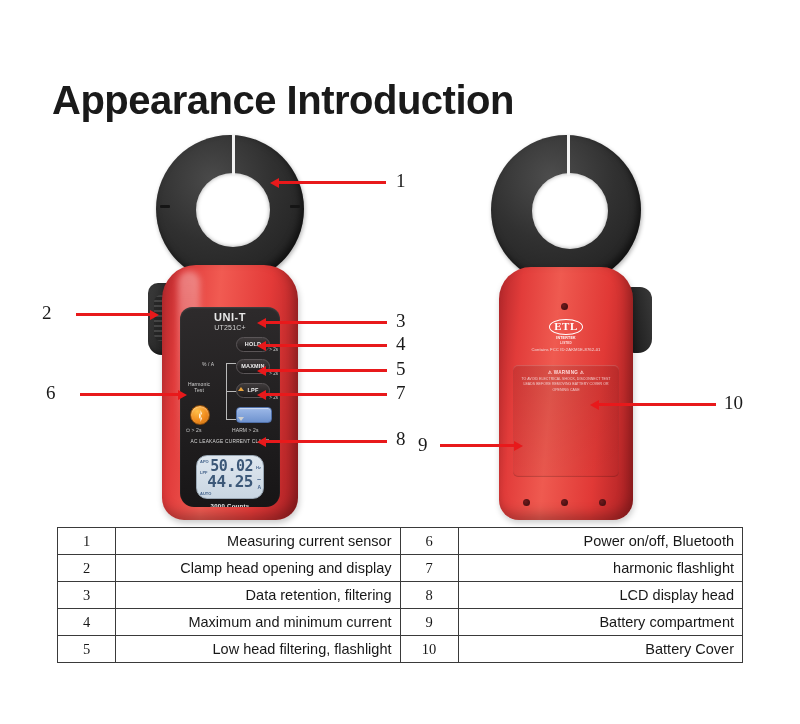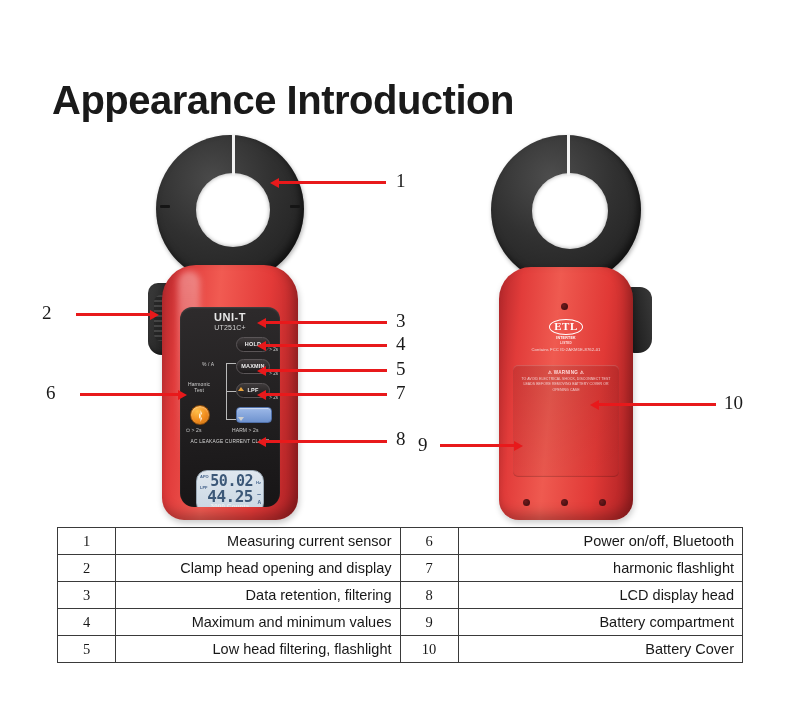--- a/index.html
+++ b/index.html
@@ -244,21 +244,20 @@
 
   
   .lcd {
     position: absolute;
     left: 16px; top: 148px;
     width: 68px; height: 44px;
     border-radius: 11px;
     background: linear-gradient(180deg,#dfe7ef 0%, #c9d6e2 100%);
     border: 1px solid #9aa8b5;
     overflow: hidden;
-    margin-top: 15px;
   }
   .lcd-main {
     position: absolute;
     right: 10px; top: 3px;
     font-family: "DejaVu Sans Mono", monospace;
     font-size: 15px;
     font-weight: bold;
     color: #3c5878;
     letter-spacing: -0.5px;
     line-height: 1;
@@ -616,21 +615,21 @@
       <td class="col-txt">harmonic flashlight</td>
     </tr>
     <tr>
       <td class="col-num">3</td>
       <td class="col-txt">Data retention, filtering</td>
       <td class="col-num">8</td>
       <td class="col-txt">LCD display head</td>
     </tr>
     <tr>
       <td class="col-num">4</td>
-      <td class="col-txt">Maximum and minimum values</td>
+      <td class="col-txt">Maximum and minimum current</td>
       <td class="col-num">9</td>
       <td class="col-txt">Battery compartment</td>
     </tr>
     <tr>
       <td class="col-num">5</td>
       <td class="col-txt">Low head filtering, flashlight</td>
       <td class="col-num">10</td>
       <td class="col-txt">Battery Cover</td>
     </tr>
   </tbody>

